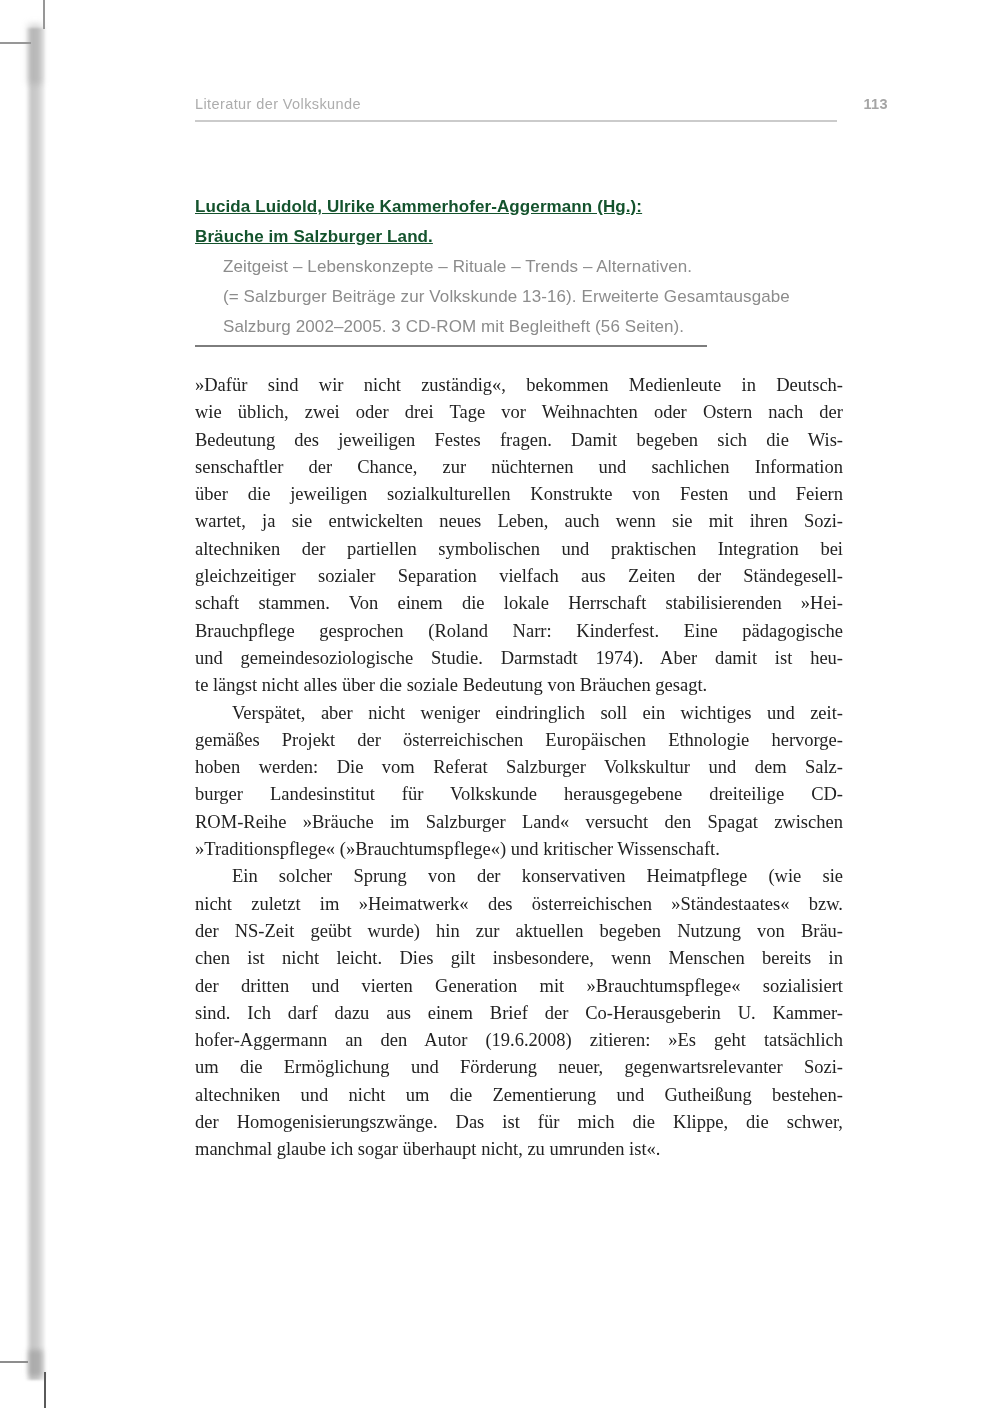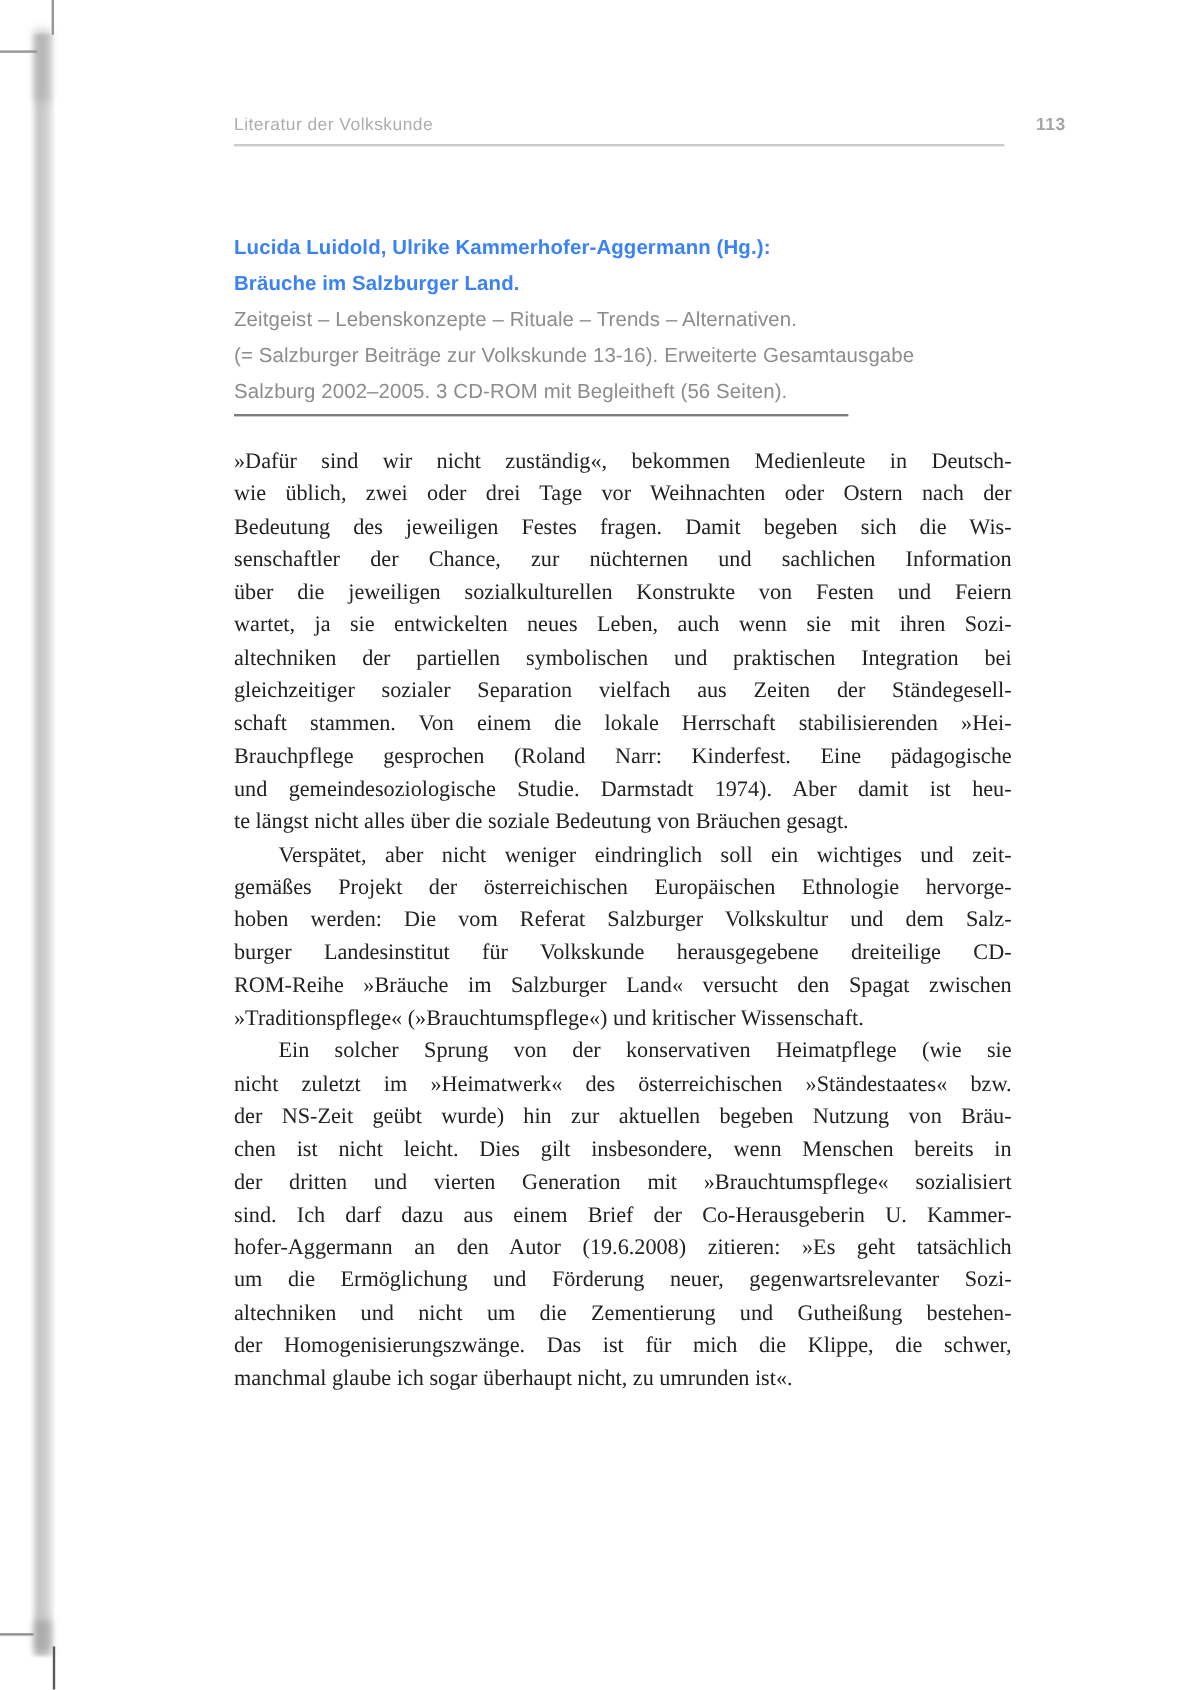--- a/index.html
+++ b/index.html
@@ -64,22 +64,22 @@
   
   .citation {
     position: absolute;
     left: 195px; top: 192px;
     width: 660px;
     font-family: "Liberation Sans", sans-serif;
     font-size: 17px;
     line-height: 30px;
     letter-spacing: 0.1px;
   }
-  .citation .strong { color: #3b82f6; font-weight: 600; }
-  .citation .muted  { color: #8c8c8c; }
+  .citation .strong { color: #14532d; font-weight: 600; text-decoration: underline; }
+  .citation .muted  { color: #8c8c8c; margin-left: 28px; }
   .citation-divider {
     position: absolute;
     left: 195px; top: 345px;
     width: 512px; height: 2px;
     background: #7d7d7d;
   }
 
   
   .body-text {
     position: absolute;

